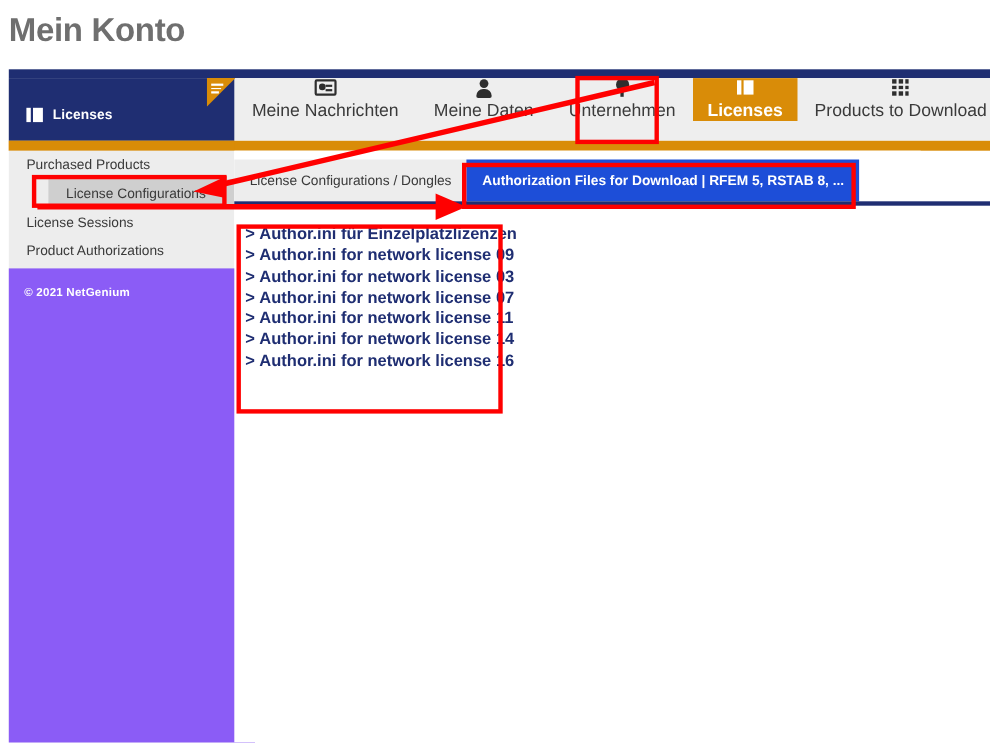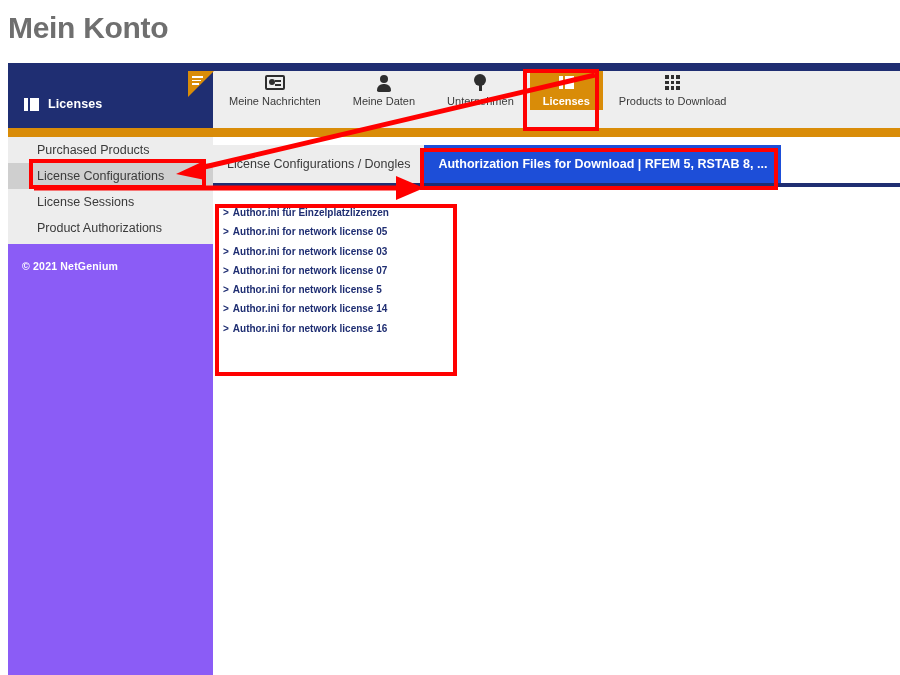--- a/index.html
+++ b/index.html
@@ -130,21 +130,21 @@
     align-items: stretch;
   }
   .nav-tab {
     display: flex;
     flex-direction: column;
     align-items: center;
     justify-content: center;
     gap: 4px;
     padding: 0 16px;
     color: #3a3a3a;
-    font-size: 11px;
+    font-size: 16px;
     box-sizing: border-box;
     height: 39px;
     cursor: pointer;
   }
   .nav-tab.active {
     background: #d98c08;
     color: #ffffff;
     font-weight: bold;
     padding: 0 13px;
   }
@@ -257,29 +257,30 @@
     left: 8px;
     top: 137px;
     width: 205px;
     height: 538px;
     background: #ededed;
   }
   .side-item {
     height: 26px;
     display: flex;
     align-items: center;
-    padding-left: 29px;
+    padding-left: 16px;
     font-size: 12.5px;
     color: #3a3a3a;
     box-sizing: border-box;
     cursor: pointer;
     position: relative;
   }
   .side-item.selected {
     background: #cfcfcf;
+    margin-left: 36px;
   }
   .side-item.selected:after {
     content: "";
     position: absolute;
     right: -18px;
     top: 0;
     width: 0; height: 0;
     border-top: 13px solid transparent;
     border-bottom: 13px solid transparent;
     border-left: 18px solid #cfcfcf;
@@ -346,21 +347,21 @@
   }
 
   #link-list {
     position: absolute;
     left: 10px;
     top: 66px;
     width: 230px;
   }
   .dl-link {
     display: block;
-    font-size: 10px;
+    font-size: 15px;
     font-weight: bold;
     color: #1f2e72;
     line-height: 19.3px;
     text-decoration: none;
     white-space: nowrap;
     cursor: pointer;
   }
   .dl-link .chev { margin-right: 4px; }
 
   
@@ -493,24 +494,24 @@
     </div>
     <div class="content-tab active">
       <span>Authorization Files for Download | RFEM 5, RSTAB 8, ...</span>
     </div>
   </div>
 
   <div id="tab-underline"></div>
 
   <div id="link-list">
     <a class="dl-link" href="#"><span class="chev">&gt;</span><span>Author.ini für Einzelplatzlizenzen</span></a>
-    <a class="dl-link" href="#"><span class="chev">&gt;</span><span>Author.ini for network license 05</span></a>
+    <a class="dl-link" href="#"><span class="chev">&gt;</span><span>Author.ini for network license 09</span></a>
     <a class="dl-link" href="#"><span class="chev">&gt;</span><span>Author.ini for network license 03</span></a>
     <a class="dl-link" href="#"><span class="chev">&gt;</span><span>Author.ini for network license 07</span></a>
-    <a class="dl-link" href="#"><span class="chev">&gt;</span><span>Author.ini for network license 5</span></a>
+    <a class="dl-link" href="#"><span class="chev">&gt;</span><span>Author.ini for network license 11</span></a>
     <a class="dl-link" href="#"><span class="chev">&gt;</span><span>Author.ini for network license 14</span></a>
     <a class="dl-link" href="#"><span class="chev">&gt;</span><span>Author.ini for network license 16</span></a>
   </div>
 </div>
 
 <div class="anno-box" id="anno-licenses-tab"></div>
 <div class="anno-box" id="anno-license-config"></div>
 <div class="anno-box" id="anno-title-bar"></div>
 <div class="anno-box" id="anno-link-list"></div>
 

